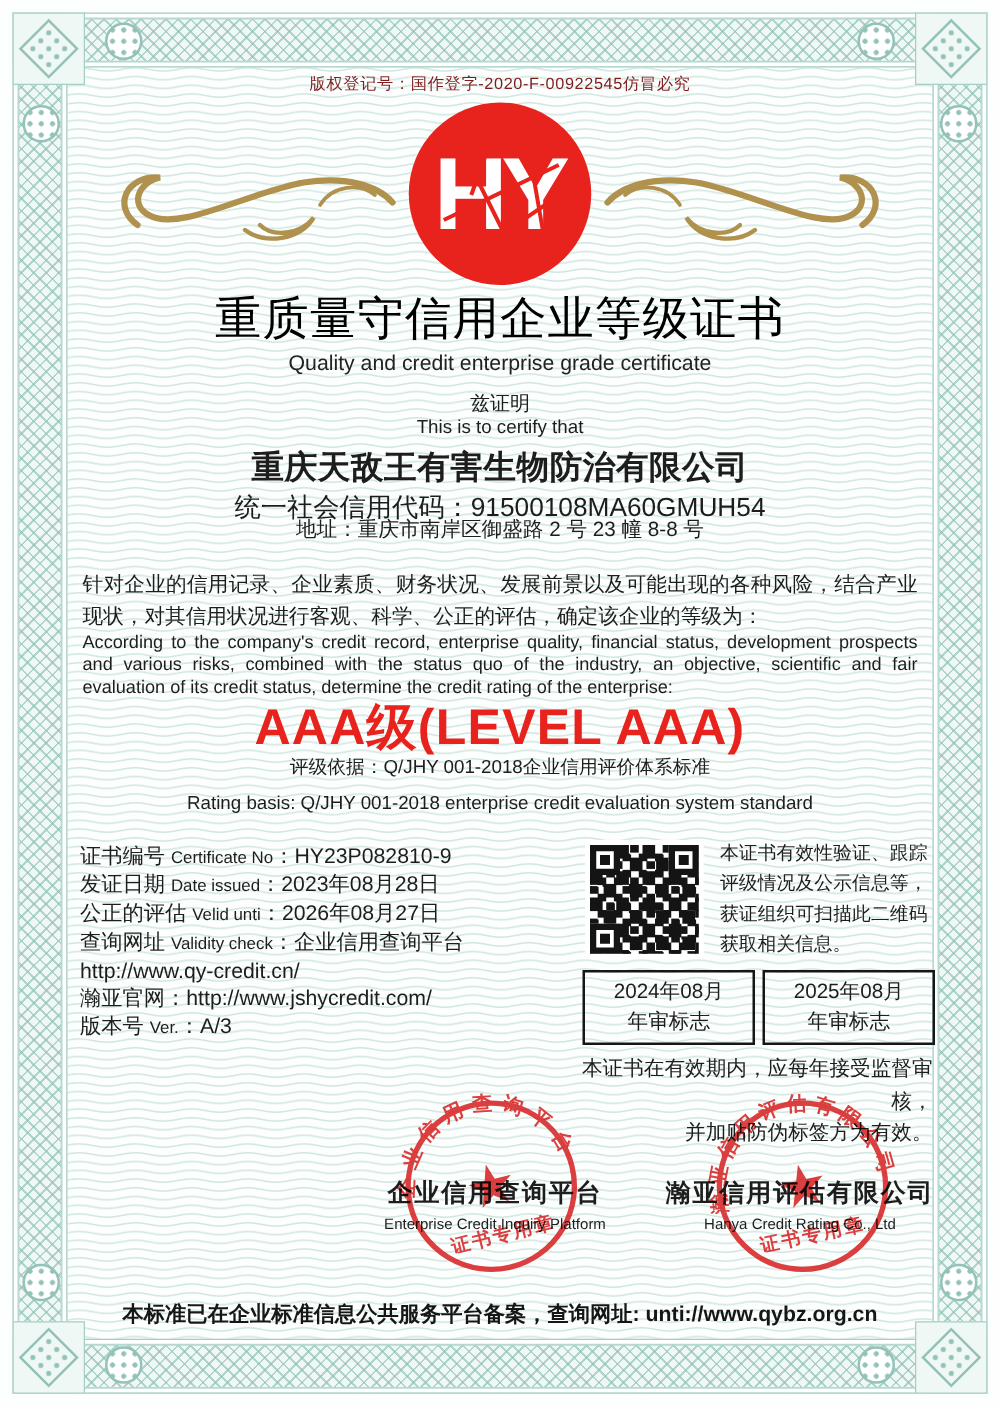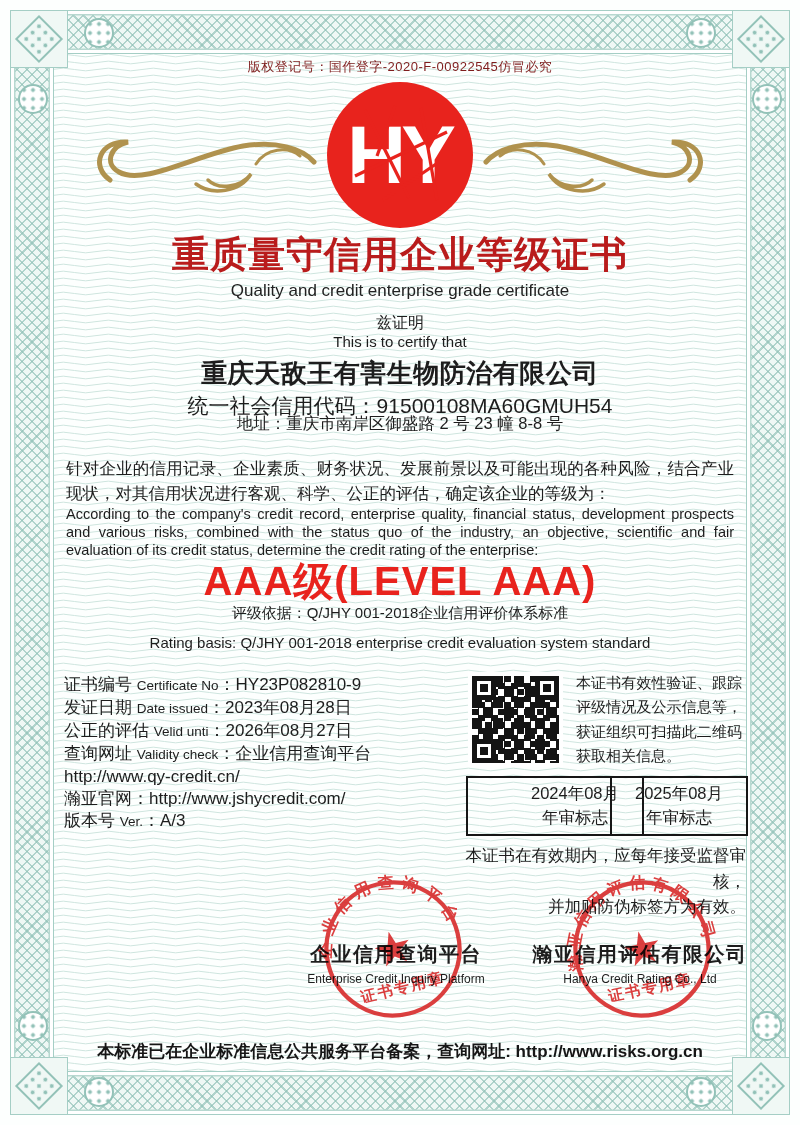--- a/index.html
+++ b/index.html
@@ -37,21 +37,21 @@
   .content{position:absolute;inset:0;z-index:4;}
   .abs{position:absolute;}
   .ctr{left:0;right:0;text-align:center;}
 
   .copyright{top:58px;font-size:13px;color:#7f1d1d;letter-spacing:.5px;font-weight:normal;}
   .logo{left:325px;top:80px;width:150px;height:150px;}
   .flourish{top:118px;width:230px;height:90px;}
   .flourish.fl{left:88px;}
   .flourish.fr{left:482px;transform:scaleX(-1);}
 
-  .title-zh{top:230px;font-size:37px;font-weight:bold;color:#b91c1c;letter-spacing:1px;}
+  .title-zh{top:230px;font-size:37px;font-weight:normal;color:#000000;letter-spacing:1px;}
   .title-en{top:281px;font-size:17px;color:#222;}
   .certify-zh{top:313px;font-size:16px;}
   .certify-en{top:333px;font-size:15px;}
   .company{top:356px;font-size:26px;font-weight:bold;letter-spacing:.5px;}
   .code-line{top:392px;font-size:21px;}
   .addr-line{top:413px;font-size:16.5px;}
 
   .para{left:66px;width:668px;text-align:justify;}
   .para-zh{top:456px;font-size:16.5px;line-height:1.5;}
   .para-en{top:506px;font-size:14.5px;line-height:1.24;}
@@ -71,21 +71,21 @@
       background-size:13px 13px, 21px 21px;}
   .qr-finder{position:absolute;width:24px;height:24px;border:5px solid #141414;background:#fff;
       box-sizing:border-box;display:flex;align-items:center;justify-content:center;}
   .qr-finder.tl{left:4px;top:4px;} .qr-finder.tr{right:4px;top:4px;} .qr-finder.bl{left:4px;bottom:4px;}
   .qr-finder-dot{width:8px;height:8px;background:#141414;}
 
   .qr-note{left:576px;top:671px;width:166px;font-size:15px;line-height:1.63;text-align:justify;}
 
   .annual-box{top:776px;height:56px;border:2px solid #161616;background:transparent;
       display:flex;flex-direction:column;align-items:center;justify-content:center;font-size:16.5px;line-height:1.45;}
-  .annual-box.b1{left:466px;width:134px;padding-left:40px;}
+  .annual-box.b1{left:466px;width:134px;}
   .annual-box.b2{left:610px;width:134px;}
 
   .supervision{left:452px;top:843px;width:294px;text-align:right;font-size:16.5px;line-height:1.55;}
 
   .issuer{top:941px;width:256px;text-align:center;}
   .issuer.left{left:268px;} .issuer.right{left:512px;}
   .issuer-zh{font-size:20px;font-weight:bold;letter-spacing:1.5px;}
   .issuer-en{font-size:12px;margin-top:4px;}
 
   .seal{position:absolute;width:152px;height:152px;opacity:.87;mix-blend-mode:multiply;}
@@ -262,16 +262,16 @@
             <path id="arc1" d="M 16 98 A 66 66 0 1 1 144 98" fill="none"></path>
           </defs>
         <text font-size="17" fill="#d62222" font-weight="bold" letter-spacing="5" font-family="Liberation Sans, DejaVu Sans, sans-serif">
           <textPath href="#arc1" startOffset="50%" text-anchor="middle">瀚亚信用评估有限公司</textPath>
         </text>
         <text x="80" y="96" text-anchor="middle" font-size="48" fill="#d62222">★</text>
         <text x="80" y="127" text-anchor="middle" font-size="16" font-weight="bold" fill="#d62222" letter-spacing="2">证书专用章</text>
       </g>
     </svg>
 
-    <div class="abs ctr footer">本标准已在企业标准信息公共服务平台备案，查询网址: http://www.risks.org.cn</div>
+    <div class="abs ctr footer">本标准已在企业标准信息公共服务平台备案，查询网址: unti://www.qybz.org.cn</div>
 
   </div>
 </div>
 
 </body></html>

